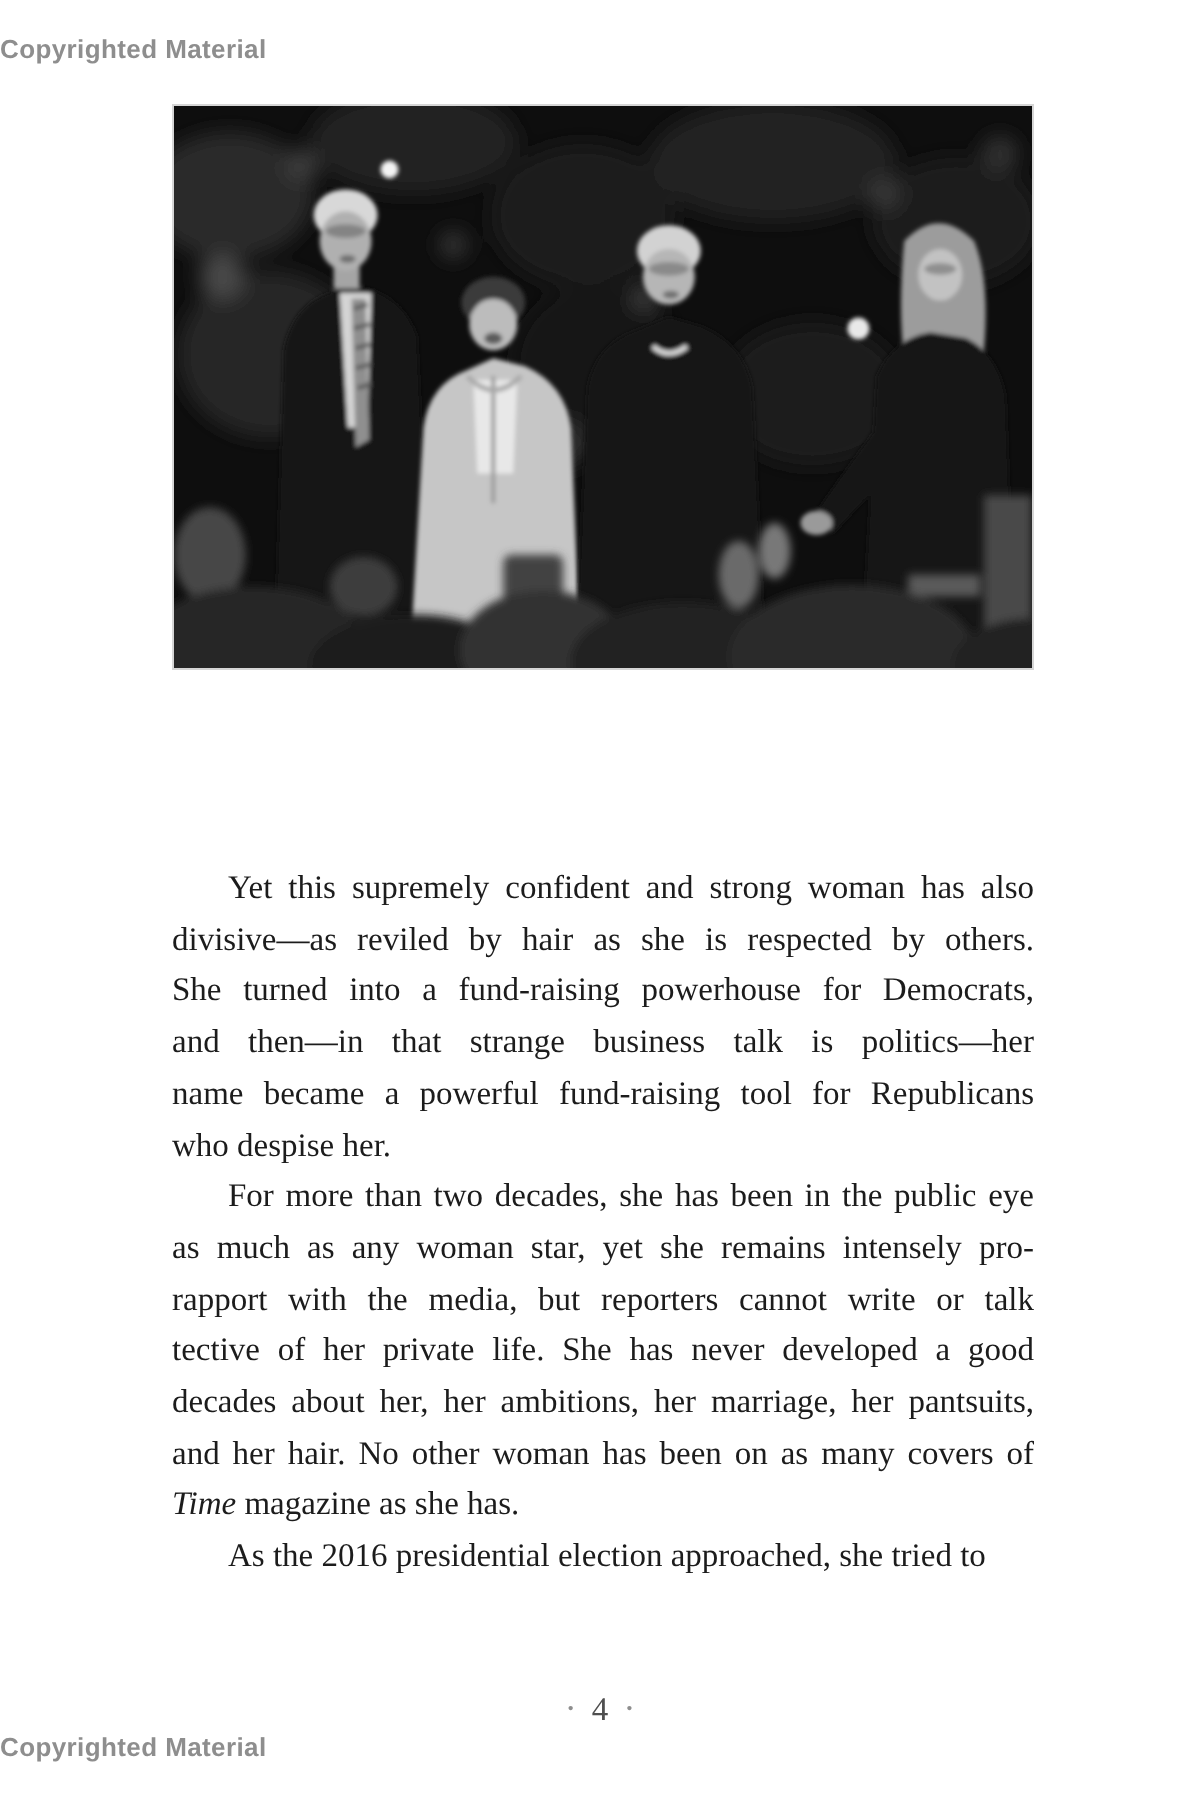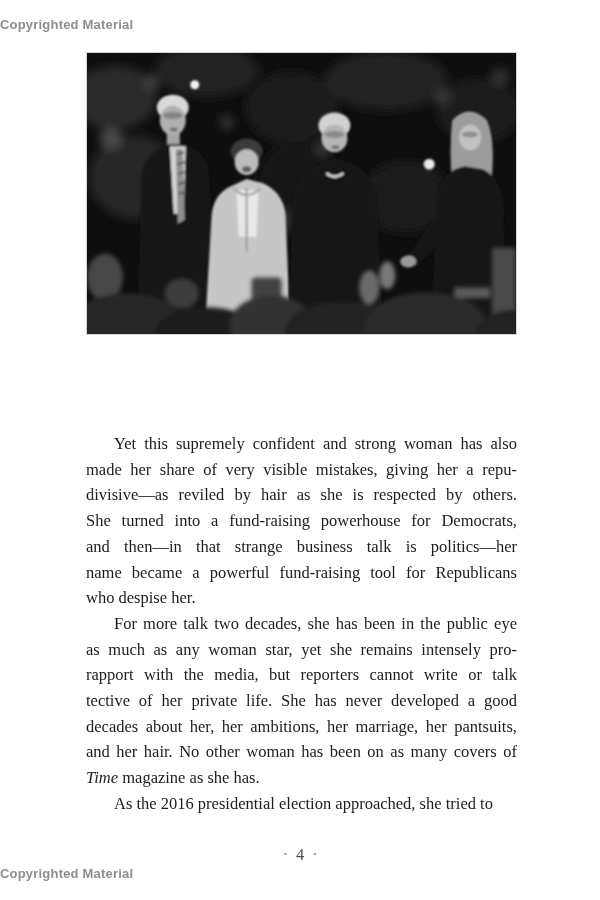--- a/index.html
+++ b/index.html
@@ -188,27 +188,26 @@
           <ellipse cx="430" cy="282" rx="40" ry="24" fill="#242424"></ellipse>
         </g>
       </svg>
     </div>
     <figcaption class="caption">
       </figcaption>
   </figure>
 
   <div class="body-text">
       <div class="line first">Yet this supremely confident and strong woman has also</div>
-      <div class="line">made her share of very visible mistakes, giving her a repu-</div>
       <div class="line">divisive—as reviled by hair as she is respected by others.</div>
       <div class="line">She turned into a fund-raising powerhouse for Democrats,</div>
       <div class="line">and then—in that strange business talk is politics—her</div>
       <div class="line">name became a powerful fund-raising tool for Republicans</div>
       <div class="line last">who despise her.</div>
-      <div class="line first">For more talk two decades, she has been in the public eye</div>
+      <div class="line first">For more than two decades, she has been in the public eye</div>
       <div class="line">as much as any woman star, yet she remains intensely pro-</div>
       <div class="line">rapport with the media, but reporters cannot write or talk</div>
       <div class="line">tective of her private life. She has never developed a good</div>
       <div class="line">decades about her, her ambitions, her marriage, her pantsuits,</div>
       <div class="line">and her hair. No other woman has been on as many covers of</div>
       <div class="line last"><i>Time</i> magazine as she has.</div>
       <div class="line first last">As the 2016 presidential election approached, she tried to</div>
     </div>
 
   <div class="footer-number">

